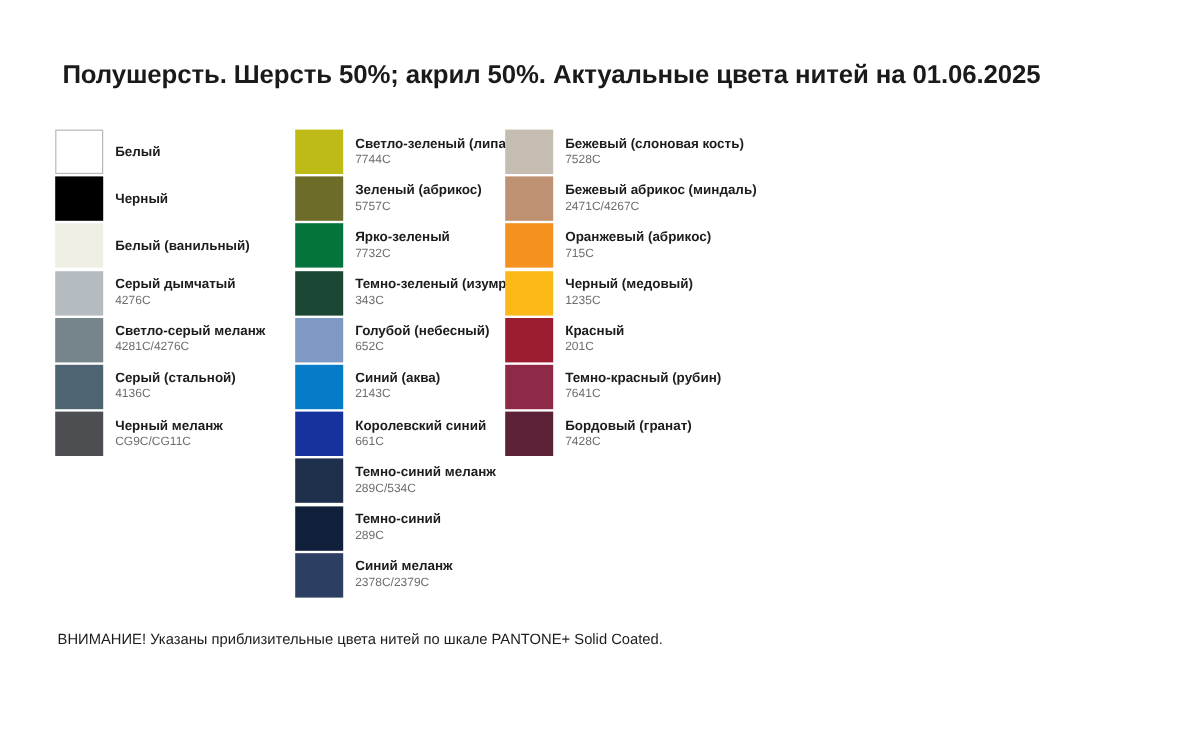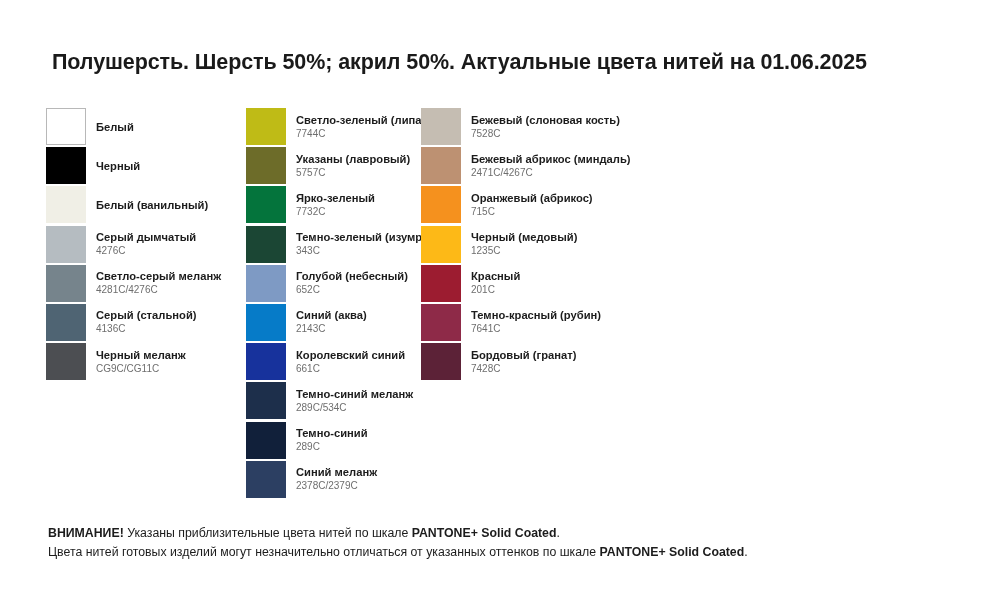--- a/index.html
+++ b/index.html
@@ -85,21 +85,21 @@
 
   .footer {
     position: absolute;
     left: 48px;
     top: 524px;
     font-size: 12.3px;
     color: #1c1c1c;
     line-height: 19px;
   }
   .footer-line { white-space: nowrap; }
-  .footer b { font-weight: bold; }
+  .footer b { font-weight: normal; }
 </style>
 </head>
 <body>
 
 <div class="page-title">Полушерсть. Шерсть 50%; акрил 50%. Актуальные цвета нитей на 01.06.2025</div>
 
 <div class="palette">
     <div class="col col-0">
       <div class="swatch-row">
         <div class="swatch bordered" style="background: rgb(255, 255, 255);"></div>
@@ -152,21 +152,21 @@
       <div class="swatch-row">
         <div class="swatch" style="background: rgb(191, 187, 22);"></div>
         <div class="swatch-labels">
           <div class="swatch-name">Светло-зеленый (липа)</div>
           <div class="swatch-code">7744C</div>
         </div>
       </div>
       <div class="swatch-row">
         <div class="swatch" style="background: rgb(109, 108, 41);"></div>
         <div class="swatch-labels">
-          <div class="swatch-name">Указаны (лавровый)</div>
+          <div class="swatch-name">Зеленый (абрикос)</div>
           <div class="swatch-code">5757C</div>
         </div>
       </div>
       <div class="swatch-row">
         <div class="swatch" style="background: rgb(4, 116, 60);"></div>
         <div class="swatch-labels">
           <div class="swatch-name">Ярко-зеленый</div>
           <div class="swatch-code">7732C</div>
         </div>
       </div>
@@ -270,16 +270,13 @@
           <div class="swatch-code">7428C</div>
         </div>
       </div>
     </div>
   </div>
 
 <div class="footer">
   <div class="footer-line">
     <b>ВНИМАНИЕ!</b><span> Указаны приблизительные цвета нитей по шкале </span><b>PANTONE+ Solid Coated</b><span>.</span>
   </div>
-  <div class="footer-line">
-    <span>Цвета нитей готовых изделий могут незначительно отличаться от указанных оттенков по шкале </span><b>PANTONE+ Solid Coated</b><span>.</span>
-  </div>
 </div>
 
 </body></html>

